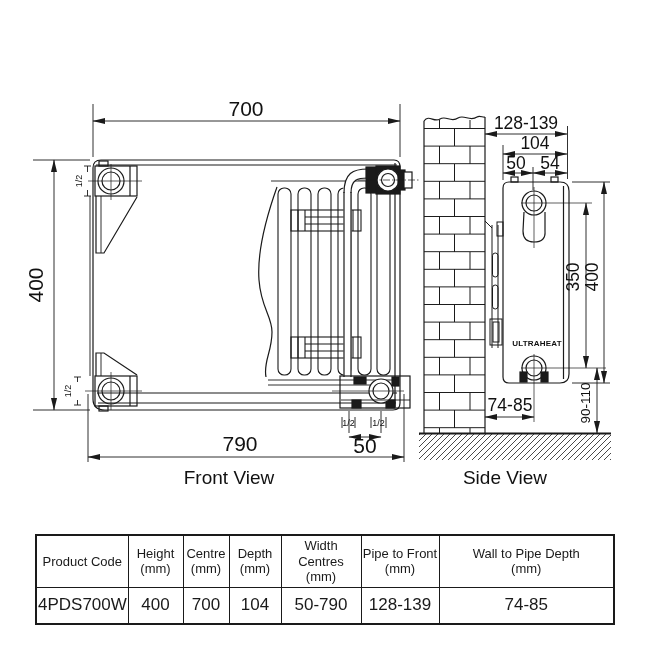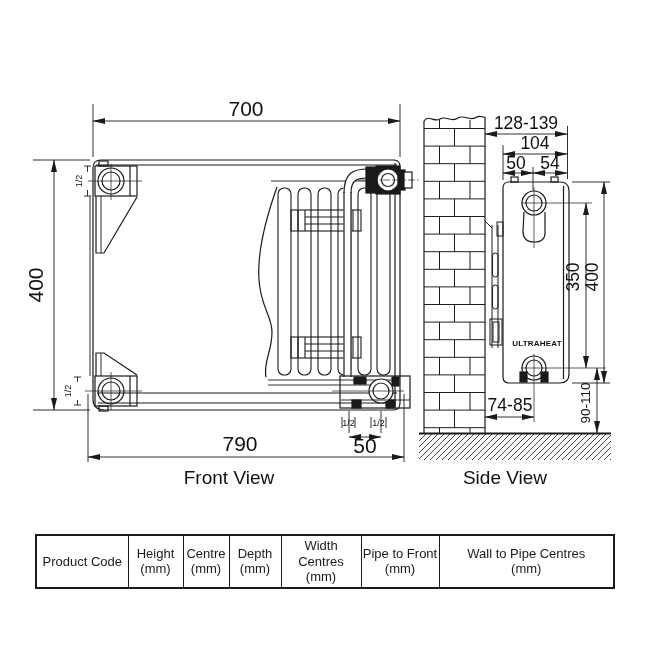--- a/index.html
+++ b/index.html
@@ -301,20 +301,29 @@
       </td>
       <td class="hdr">
         <div>Width Centres</div>
         <div>(mm)</div>
       </td>
       <td class="hdr">
         <div>Pipe to Front</div>
         <div>(mm)</div>
       </td>
       <td class="hdr">
-        <div>Wall to Pipe Centres</div>
-        <div>(mm)</div>
-      </td>
+        <div>Wall to Pipe Depth</div>
+        <div>(mm)</div>
+      </td>
+    </tr>
+    <tr>
+      <td class="val">4PDS700W</td>
+      <td class="val">400</td>
+      <td class="val">700</td>
+      <td class="val">104</td>
+      <td class="val">50-790</td>
+      <td class="val">128-139</td>
+      <td class="val">74-85</td>
     </tr>
   </tbody>
 </table>
 
 </div>
 
 </body></html>

